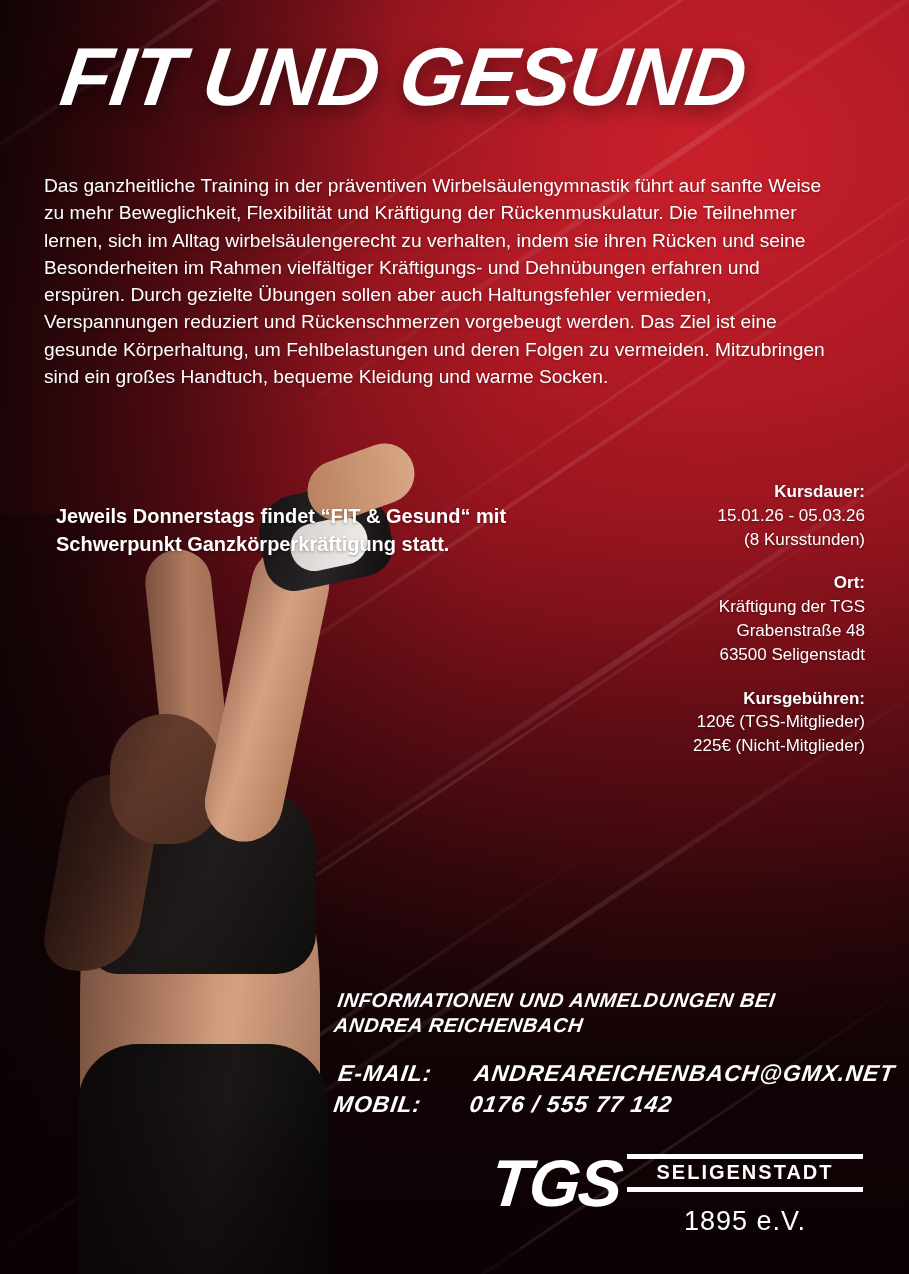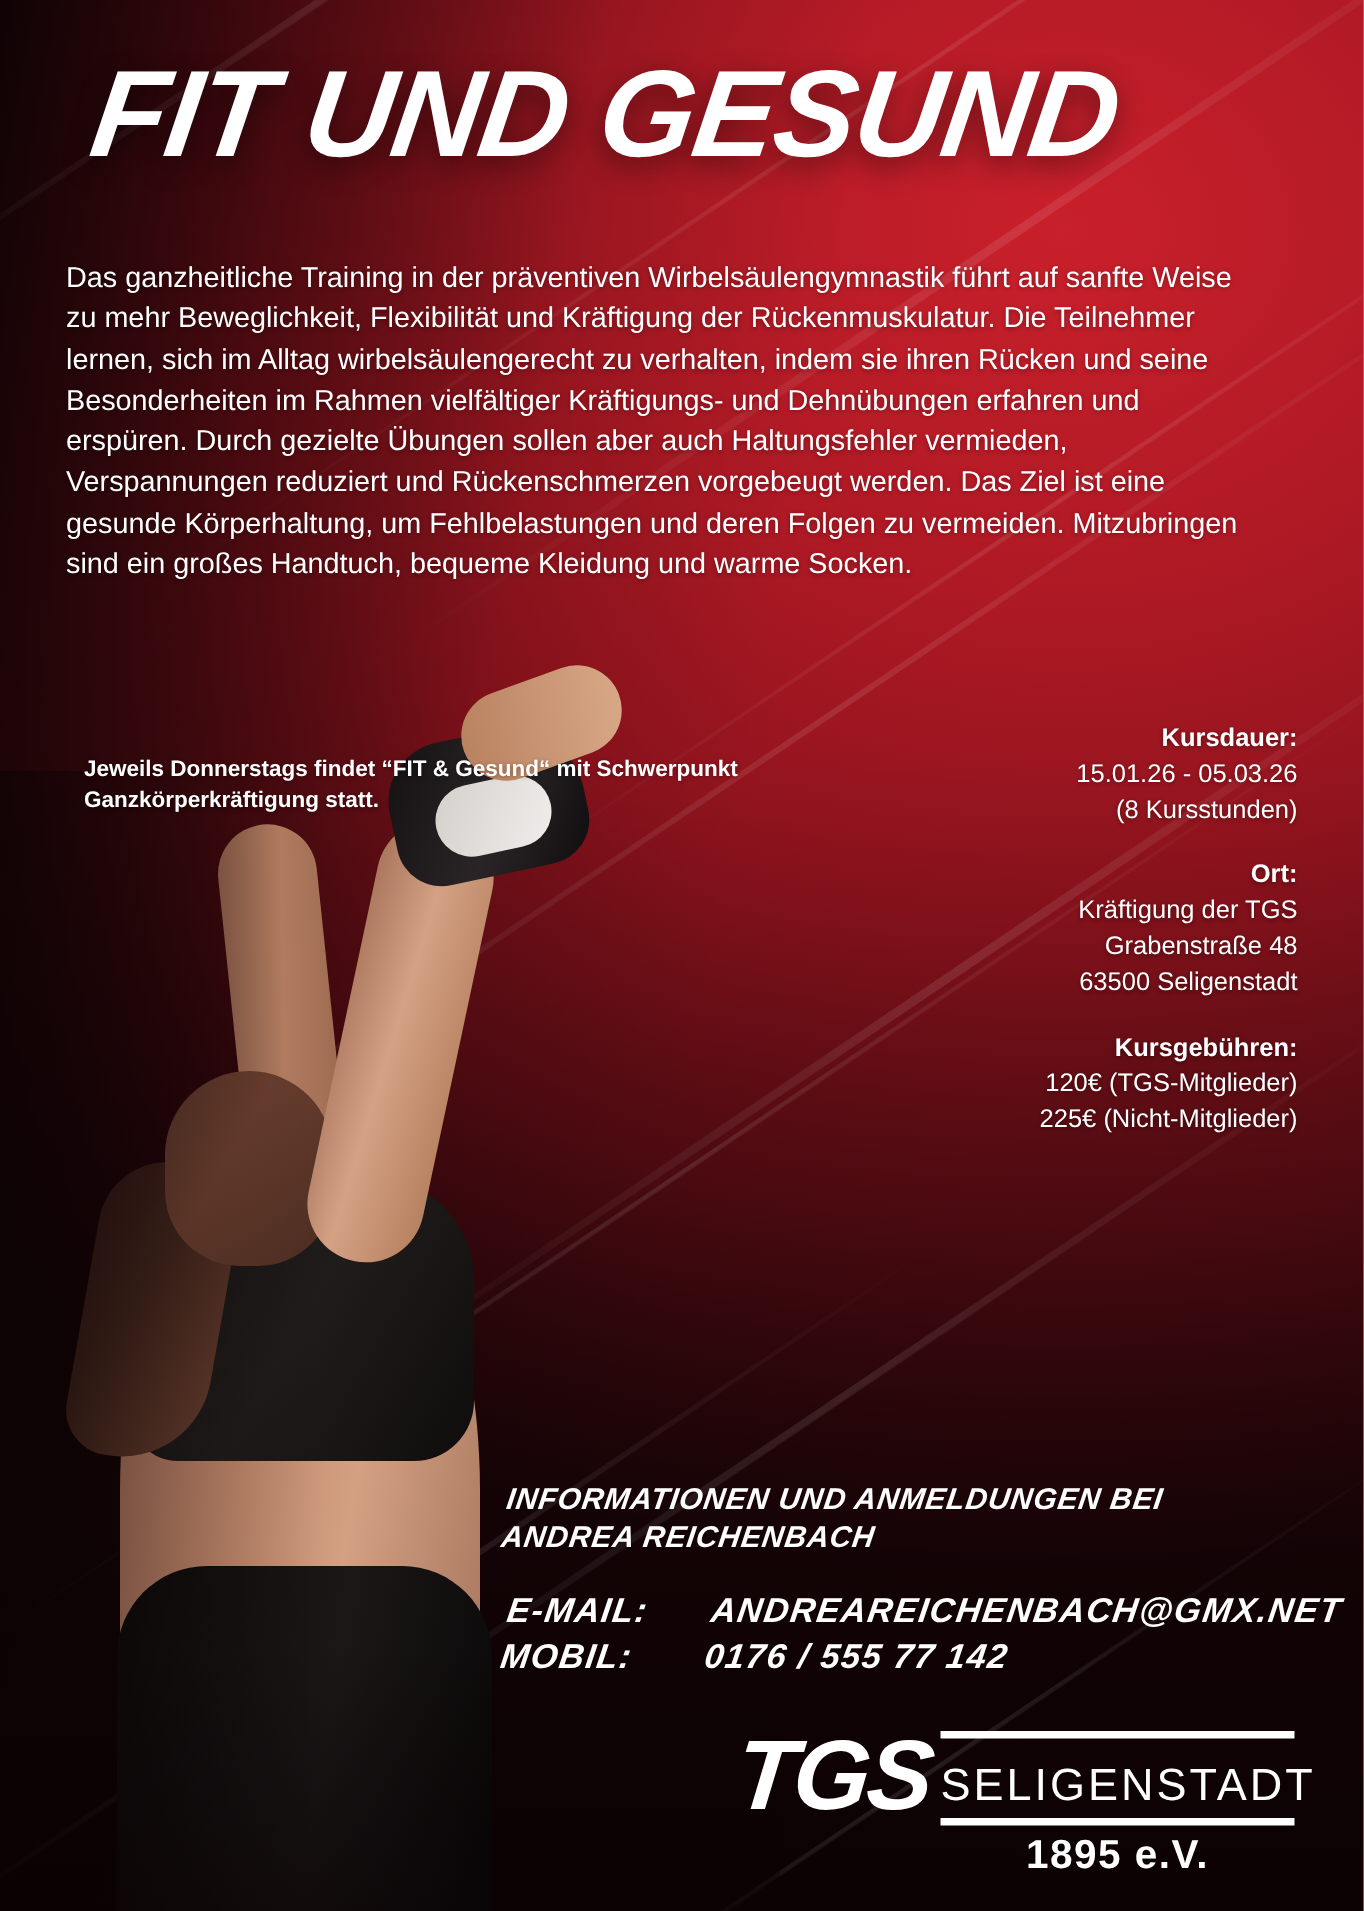--- a/index.html
+++ b/index.html
@@ -172,21 +172,21 @@
     line-height: 1.42;
     text-shadow: 0 1px 3px rgba(0,0,0,0.35);
   }
 
   .body-bold {
     position: absolute;
     left: 56px;
     top: 502px;
     width: 560px;
     color: #ffffff;
-    font-size: 15px;
+    font-size: 20px;
     line-height: 1.42;
     font-weight: bold;
     text-shadow: 0 1px 3px rgba(0,0,0,0.35);
   }
 
   .info-col {
     position: absolute;
     right: 44px;
     top: 480px;
     width: 330px;
@@ -244,26 +244,26 @@
     font-size: 66px;
     font-weight: bold;
     font-style: italic;
     letter-spacing: -2px;
     line-height: 1;
     transform: skewX(-6deg);
   }
   .logo-right { position: absolute; right: 0; top: 6px; width: 236px; text-align: center; }
   .logo-rule { height: 5px; background: #fff; width: 100%; }
   .logo-city {
-    font-size: 30px; font-weight: normal; letter-spacing: 2px;
-    line-height: 1.15; padding: 15px 0 3px;
+    font-size: 20px; font-weight: bold; letter-spacing: 2px;
+    line-height: 1.15; padding: 2px 0 3px;
   }
   .logo-year {
-    font-size: 27px; font-weight: bold; letter-spacing: 1px;
-    padding-top: 4px;
+    font-size: 27px; font-weight: normal; letter-spacing: 1px;
+    padding-top: 14px;
   }
 </style>
 </head>
 <body>
 
 <div id="poster">
 
   <div class="bg-base"></div>
   <div class="bg-dark-left"></div>
   <div class="bg-dark-bottom"></div>

